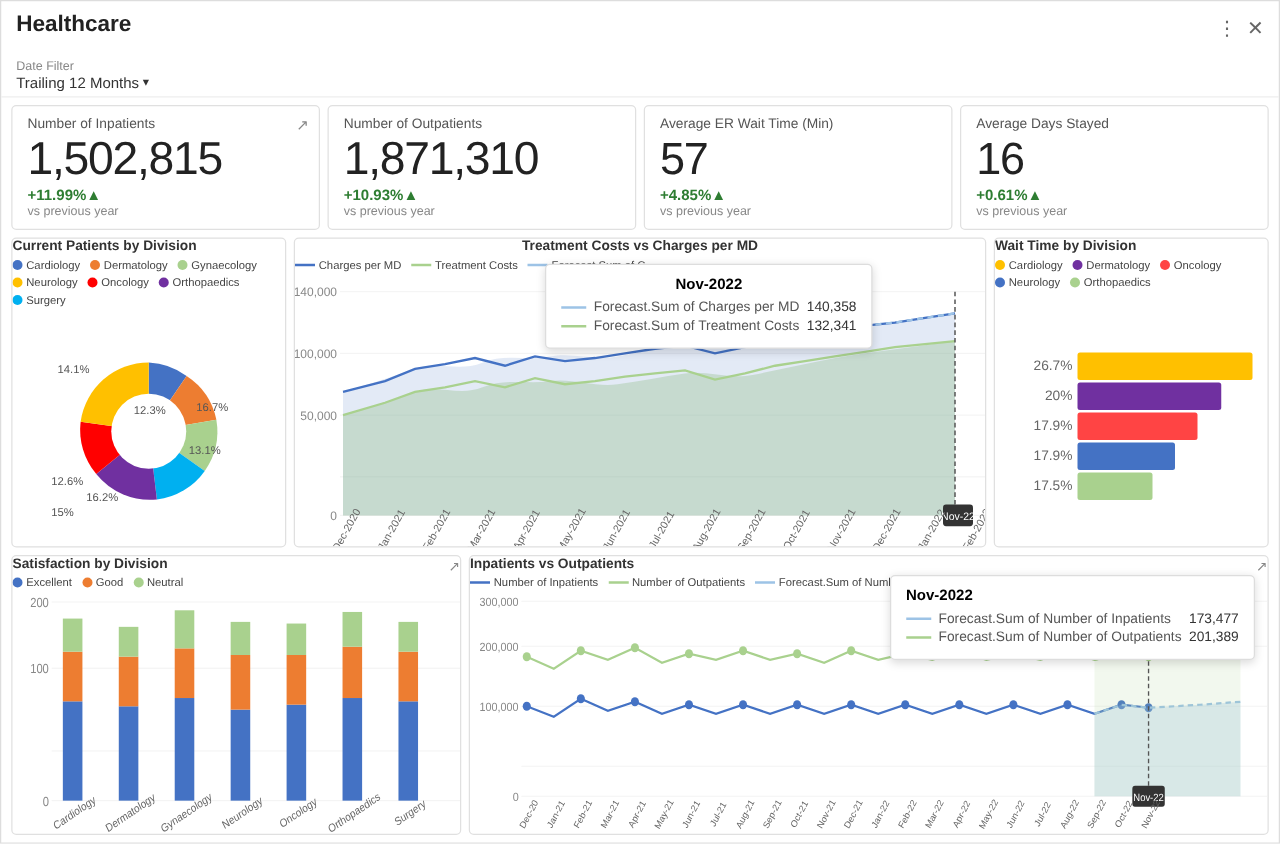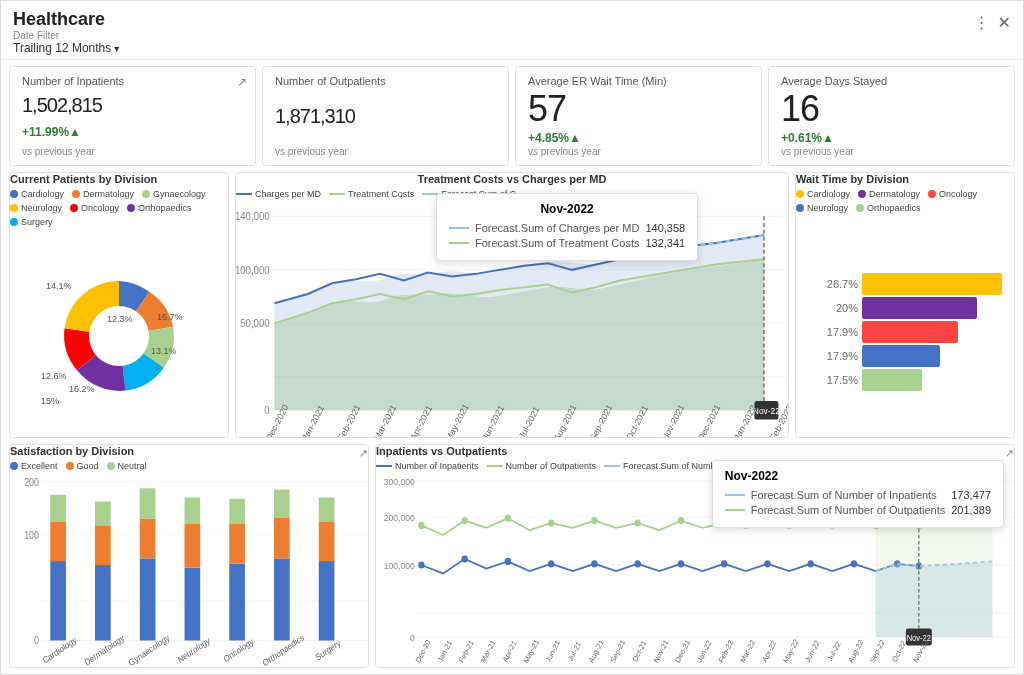--- a/index.html
+++ b/index.html
@@ -3,33 +3,33 @@
   <meta charset="utf-8">
   <style>
     * { box-sizing: border-box; margin: 0; padding: 0; }
     body { font-family: 'Segoe UI', Arial, sans-serif; background: #f0f0f0; width: 1024px; height: 675px; overflow: hidden; }
     
     .dashboard { width: 1024px; height: 675px; background: #fff; display: flex; flex-direction: column; border: 1px solid #ddd; }
     
     
     .header { padding: 8px 12px 4px 12px; display: flex; align-items: flex-start; justify-content: space-between; border-bottom: 1px solid #eee; }
     .header-left h1 { font-size: 18px; font-weight: 600; color: #222; }
-    .date-filter-label { font-size: 10px; color: #888; margin-top: 0; }
+    .date-filter-label { font-size: 10px; color: #888; margin-top: 18px; }
     .date-filter-value { font-size: 12px; color: #333; display: flex; align-items: center; gap: 3px; cursor: pointer; }
     .header-actions { display: flex; gap: 8px; align-items: center; margin-top: 4px; }
     .header-btn { background: none; border: none; cursor: pointer; color: #666; font-size: 16px; }
 
     
     .content { flex: 1; display: flex; flex-direction: column; padding: 6px 8px; gap: 6px; overflow: hidden; }
 
     
     .kpi-row { display: grid; grid-template-columns: 1fr 1fr 1fr 1fr; gap: 6px; height: 100px; }
     .kpi-card { background: #fff; border: 1px solid #e0e0e0; border-radius: 4px; padding: 8px 12px; display: flex; flex-direction: column; justify-content: space-between; position: relative; }
     .kpi-title { font-size: 11px; color: #555; font-weight: 500; }
-    .kpi-value { font-size: 20px; font-weight: 300; color: #222; letter-spacing: -1px; }
+    .kpi-value { font-size: 37px; font-weight: 300; color: #222; letter-spacing: -1px; }
     .kpi-value.medium { font-size: 36px; }
     .kpi-change { font-size: 12px; color: #2e7d32; font-weight: 700; }
     .kpi-prev { font-size: 10px; color: #888; }
     .kpi-arrow-icon { position: absolute; top: 8px; right: 8px; color: #888; font-size: 12px; }
 
     
     .charts-row { display: grid; grid-template-columns: 220px 1fr 220px; gap: 6px; flex: 1; min-height: 0; }
     .chart-card { background: #fff; border: 1px solid #e0e0e0; border-radius: 4px; padding: 0; display: flex; flex-direction: column; overflow: hidden; position: relative; }
     .chart-title { font-size: 11px; font-weight: 600; color: #333; margin-bottom: 4px; }
     
@@ -90,20 +90,21 @@
       <div class="kpi-card">
         <div class="kpi-title">Number of Inpatients</div>
         <span class="kpi-arrow-icon">↗</span>
         <div class="kpi-value">1,502,815</div>
         <div class="kpi-change">+11.99%▲</div>
         <div class="kpi-prev">vs previous year</div>
       </div>
       <div class="kpi-card">
         <div class="kpi-title">Number of Outpatients</div>
         <div class="kpi-value">1,871,310</div>
+        <div class="kpi-change">+10.93%▲</div>
         <div class="kpi-prev">vs previous year</div>
       </div>
       <div class="kpi-card">
         <div class="kpi-title">Average ER Wait Time (Min)</div>
         <div class="kpi-value medium">57</div>
         <div class="kpi-change">+4.85%▲</div>
         <div class="kpi-prev">vs previous year</div>
       </div>
       <div class="kpi-card">
         <div class="kpi-title">Average Days Stayed</div>

